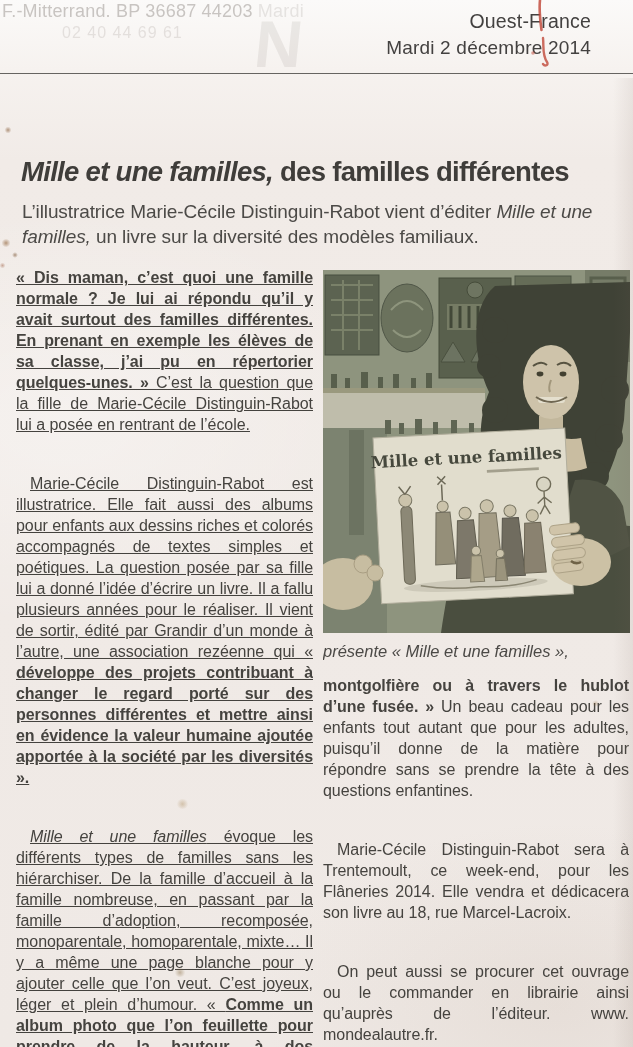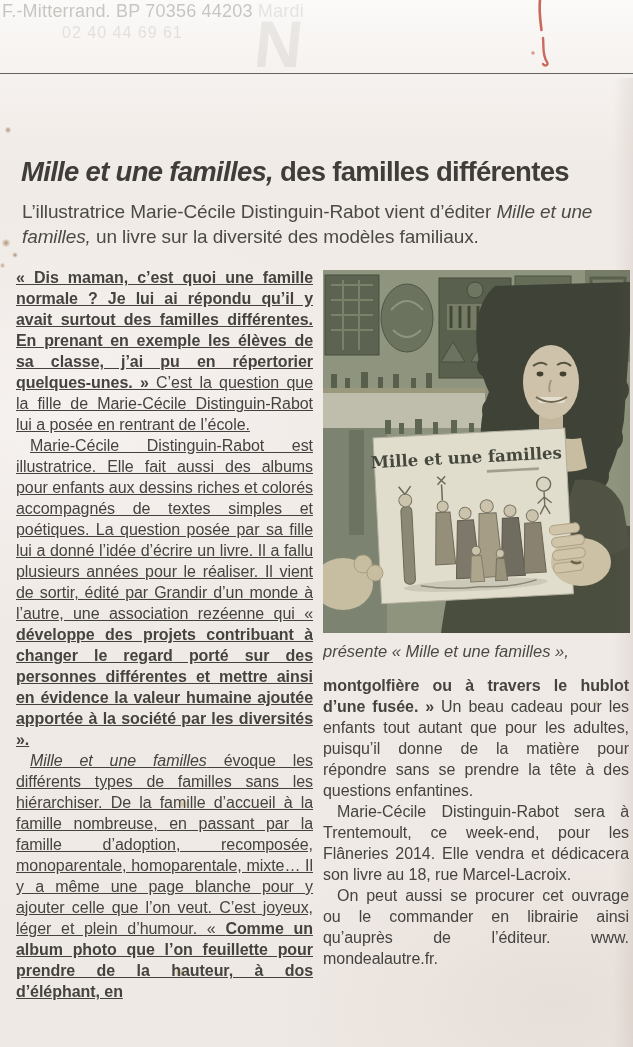--- a/index.html
+++ b/index.html
@@ -59,21 +59,21 @@
   .run-bi{font-weight:bold;font-style:italic;}
   
   .col{position:absolute;overflow:hidden;}
   .col-left{left:16px;top:267px;width:297px;height:780px;text-decoration:underline;}
   .col-right{left:323px;top:640px;width:306px;height:407px;}
   .col p{
     margin:0;font-size:16px;line-height:21px;
     text-align:justify;color:#45433f;letter-spacing:-.05px;
     hyphens:auto;-webkit-hyphens:auto;
   }
-  .col p.indent{text-indent:14px;}
+  .col p.indent{text-indent:14px;margin-top:38px;}
   
   .photo{position:absolute;left:323px;top:270px;width:307px;height:363px;}
   .photo svg{display:block;}
   .caption{
     font-style:italic;font-size:16.5px;line-height:22px;
     color:#4b4946;margin-bottom:13px;
   }
   
   .stain{position:absolute;border-radius:50%;pointer-events:none;}
   .st1{left:5px;top:126px;width:6px;height:8px;background:radial-gradient(circle,rgba(122,74,34,.55),transparent 70%);}
@@ -88,24 +88,28 @@
     position:absolute;right:0;top:78px;width:20px;height:969px;
     background:linear-gradient(90deg,transparent,rgba(120,100,90,.10));
     pointer-events:none;
   }
 </style>
 </head>
 <body>
 
 <div class="page">
 
-  <div class="faded-address"><span>F.-Mitterrand. BP 70356 44203 </span><span class="fadeout">Mardi</span></div>
+  <div class="faded-address"><span>F.-Mitterrand. BP 36687 44203 </span><span class="fadeout">Mardi</span></div>
   <div class="faded-phone">02 40 44 69 61</div>
   <div class="ghost-letter">N</div>
 
+  <div class="masthead">
+    <div class="paper-name">Ouest-France</div>
+    <div class="paper-date">Mardi 2 décembre 2014</div>
+  </div>
 
   <svg class="red-mark" width="44" height="78">
     <path d="M16,0 C15,9 16,19 17.5,30" stroke="#bf4434" stroke-width="2.6" fill="none" opacity=".8" stroke-linecap="round"></path>
     <path d="M19,38 C20,47 18,55 23,62 C25,65 21,67 19,64" stroke="#bf4434" stroke-width="2.4" fill="none" opacity=".78" stroke-linecap="round"></path>
     <circle cx="9" cy="53" r="1.8" fill="#bf4434" opacity=".5"></circle>
   </svg>
 
   <div class="top-rule"></div>
 
   <h1 class="headline" style="margin:0;"><span class="run-bi">Mille et une familles,</span><span class="run-b"> des familles différentes</span></h1>

